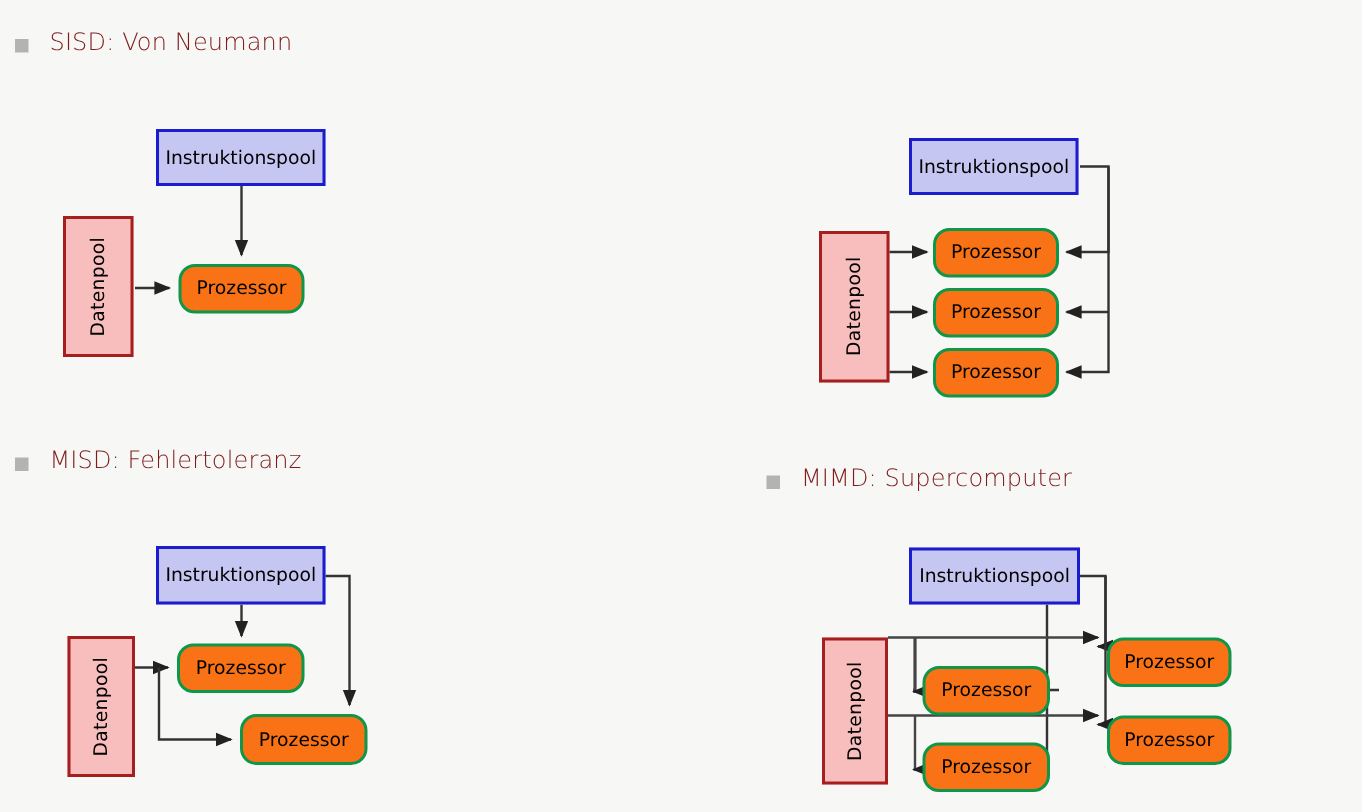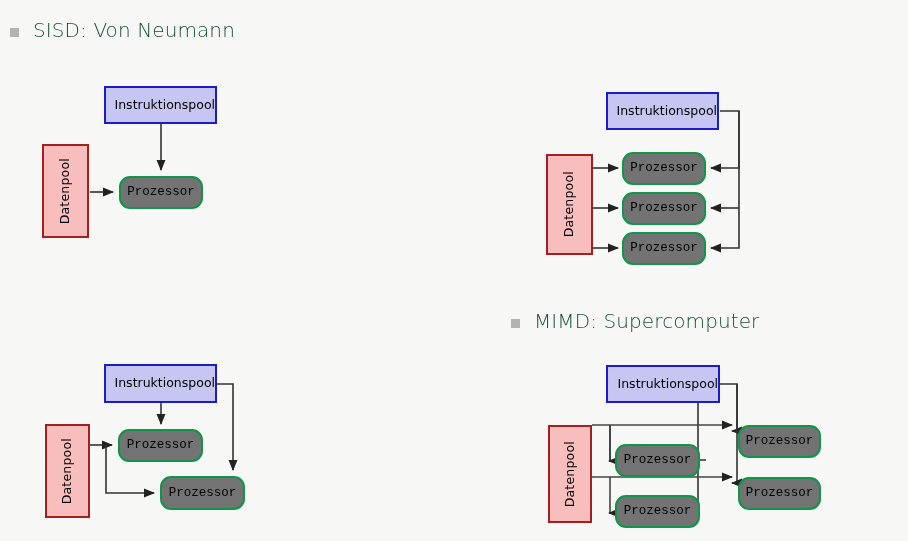--- a/index.html
+++ b/index.html
@@ -39,23 +39,23 @@
     white-space: nowrap;
   }
   .bullet-square {
     width: 9px;
     height: 9px;
     background: #b3b3b3;
     flex: 0 0 auto;
     margin-top: 4px;
   }
   .heading-text {
-    font-size: 20px;
+    font-size: 16px;
     font-weight: 300;
-    color: #14532d;
+    color: #7f1d1d;
     letter-spacing: 0.1px;
     line-height: 1;
   }
 
   
   .diagram {
     position: absolute;
     left: 0;
     top: 0;
     width: 454px;
@@ -76,27 +76,25 @@
     align-items: center;
     justify-content: center;
     font-size: 12.5px;
     color: #000;
     line-height: 1;
     z-index: 2;
   }
   .node-instr {
     background: #c6c6f2;
     border: 2.5px solid #1b1bcf;
-    justify-content: flex-end;
   }
   .node-proc {
-    background: #737373;
+    background: #f97316;
     border: 2.5px solid #0e9649;
     border-radius: 11px;
-    font-family: Liberation Mono, monospace;
   }
   .node-data {
     background: #f8bdbd;
     border: 2.5px solid #a51f1f;
   }
   .node-data .vert-label {
     writing-mode: vertical-rl;
     transform: rotate(180deg);
     font-size: 12.5px;
     letter-spacing: 0.2px;
@@ -173,20 +171,24 @@
       <div class="node node-proc" style="left:168px; top:192px; width:84px; height:33px;">
         <span>Prozessor</span>
       </div>
       <div class="node node-proc" style="left:168px; top:232px; width:84px; height:33px;">
         <span>Prozessor</span>
       </div>
     </div>
   </div>
 
   <div class="panel" id="panel-misd">
+    <div class="heading" style="left:10px; top:14px;">
+      <span class="bullet-square"></span>
+      <span class="heading-text">MISD: Fehlertoleranz</span>
+    </div>
 
     <div class="diagram">
       <svg width="454" height="256">
         <defs>
           <marker id="ah3" viewBox="0 0 10 10" refX="9" refY="5" markerWidth="7" markerHeight="7" orient="auto-start-reverse">
             <path d="M0,1 L10,5 L0,9 z" fill="#222"></path>
           </marker>
         </defs>
 
         <path d="M161,118 L161,139" stroke="#333" stroke-width="1.6" fill="none" marker-end="url(#ah3)"></path>

